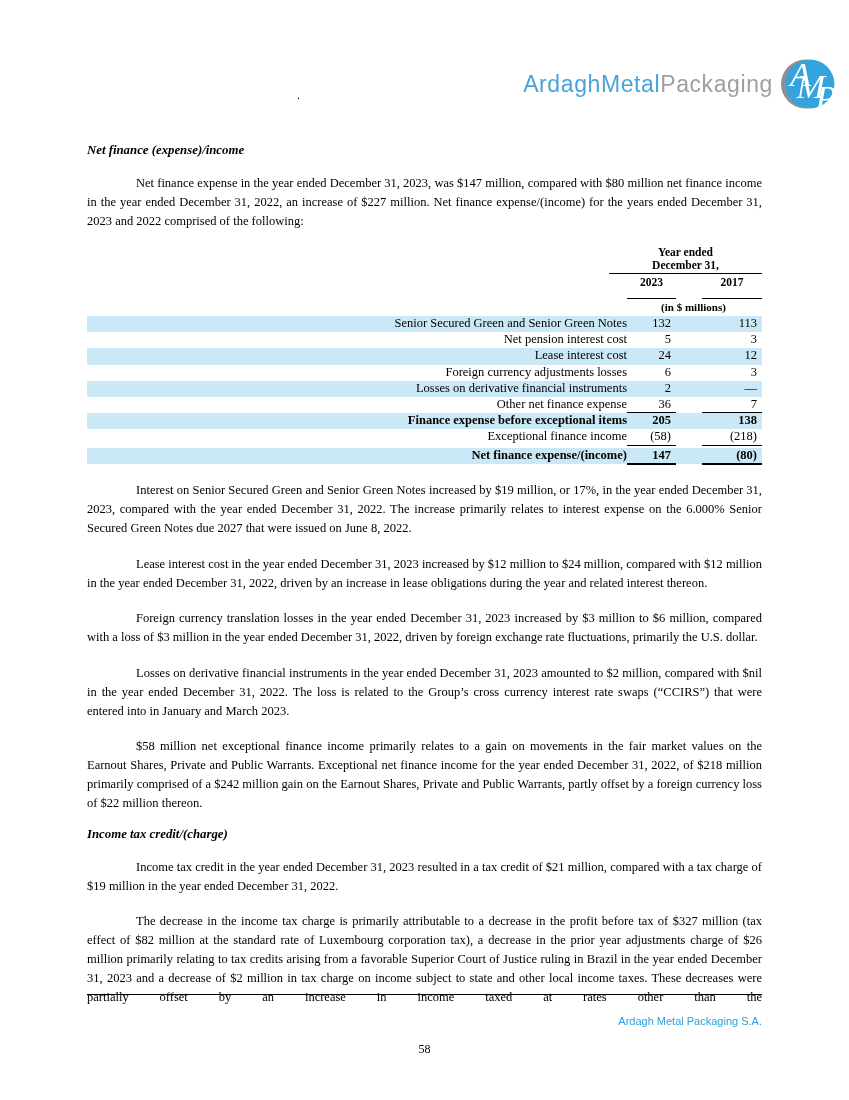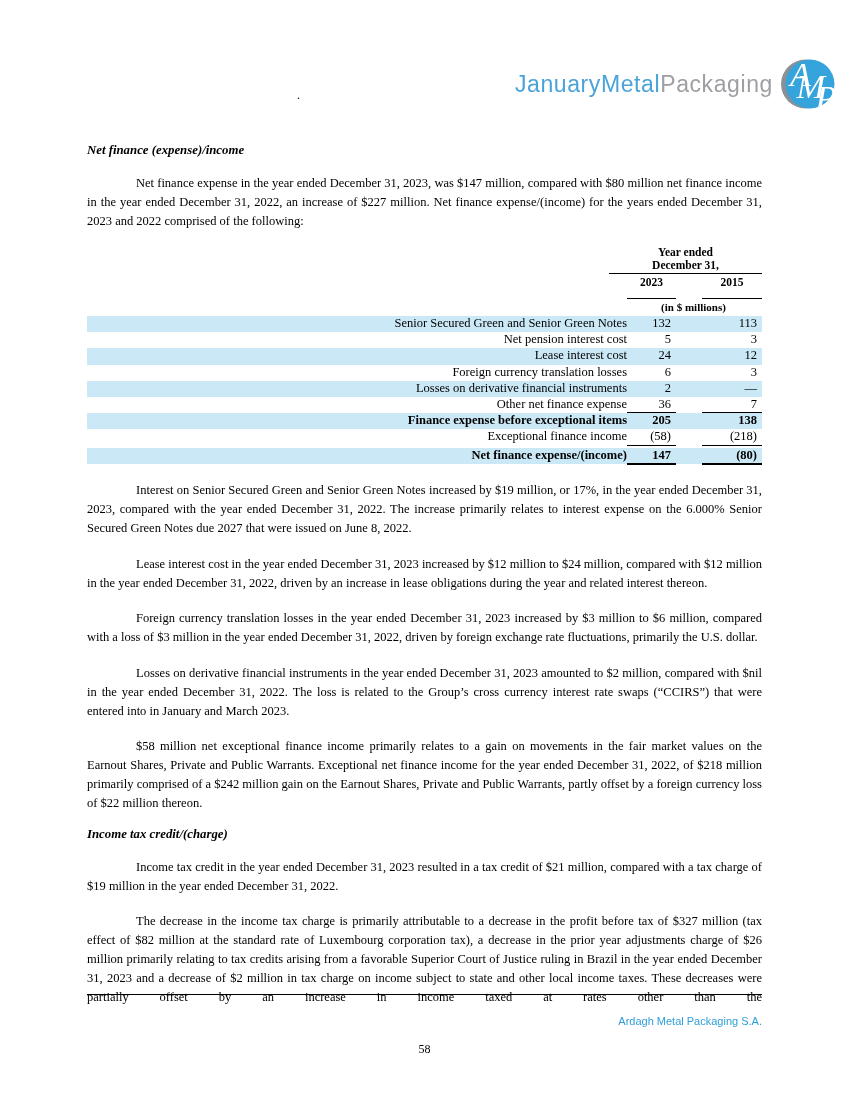--- a/index.html
+++ b/index.html
@@ -92,21 +92,21 @@
   }
   .page-number {
     position: absolute; left: 0; top: 1042px; width: 100%;
     text-align: center; font-size: 12px;
   }
 </style>
 </head>
 <body>
 
 <div class="logo-row">
-  <span class="logo-text"><span class="blue">January</span><span class="blue">Metal</span><span class="gray">Packaging</span></span>
+  <span class="logo-text"><span class="blue">Ardagh</span><span class="blue">Metal</span><span class="gray">Packaging</span></span>
   <svg class="logo-mark" viewBox="0 0 64 64">
     <circle class="ring" cx="27" cy="32" r="27"></circle>
     <circle class="disc" cx="32" cy="32" r="27"></circle>
     <text x="10" y="34" font-size="38">A</text>
     <text x="17" y="47" font-size="38">M</text>
     <text x="38" y="60" font-size="38">P</text>
   </svg>
 </div>
 
 <span class="stray-mark">.</span>
@@ -116,21 +116,21 @@
   <h2 class="doc-heading">Net finance (expense)/income</h2>
 
   <p class="body-para">Net finance expense in the year ended December 31, 2023, was $147 million, compared with $80 million net finance income in the year ended December 31, 2022, an increase of $227 million. Net finance expense/(income) for the years ended December 31, 2023 and 2022 comprised of the following:</p>
 
   <div class="fin-table">
     <div class="thead-wrap">
       <div>Year ended</div>
       <div class="december">December 31,</div>
       <div class="thead-cols">
         <span class="cy c1">2023</span>
-        <span class="cy c2">2015</span>
+        <span class="cy c2">2017</span>
       </div>
       <div class="thead-units">(in $ millions)</div>
     </div>
     <div class="trows">
         <div class="trow hl">
           <div class="lbl">Senior Secured Green and Senior Green Notes</div>
           <div class="num n1">
             <span>132</span>
           </div>
           <div class="num n2">
@@ -149,21 +149,21 @@
         <div class="trow hl">
           <div class="lbl">Lease interest cost</div>
           <div class="num n1">
             <span>24</span>
           </div>
           <div class="num n2">
             <span>12</span>
           </div>
         </div>
         <div class="trow">
-          <div class="lbl">Foreign currency translation losses</div>
+          <div class="lbl">Foreign currency adjustments losses</div>
           <div class="num n1">
             <span>6</span>
           </div>
           <div class="num n2">
             <span>3</span>
           </div>
         </div>
         <div class="trow hl">
           <div class="lbl">Losses on derivative financial instruments</div>
           <div class="num n1">

